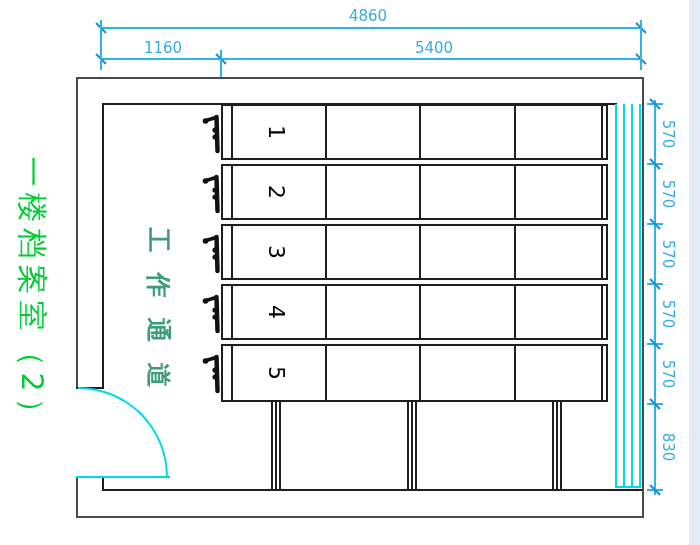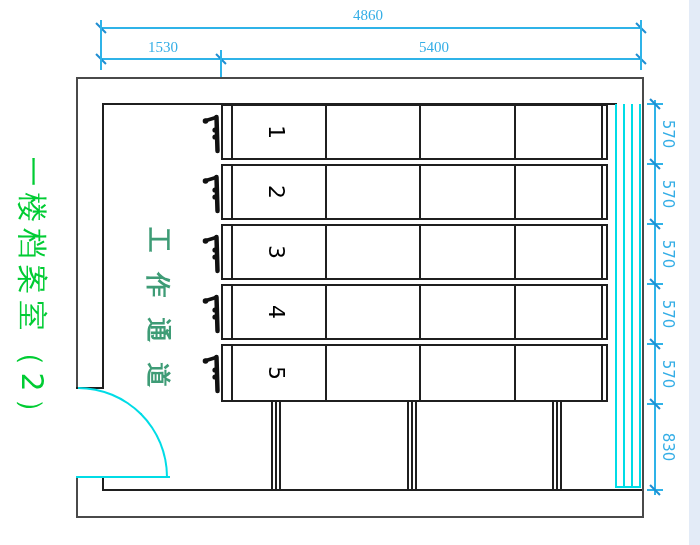--- a/index.html
+++ b/index.html
@@ -8,21 +8,21 @@
   
   .ln{position:absolute;background:#1f1f1f;}
   .wall{position:absolute;background:#4a4a4a;}
   .cyan{position:absolute;background:#00dce6;}
   .dimln{position:absolute;background:#2fb3e8;}
   
   .tickv{position:absolute;width:2px;height:12px;background:#2fb3e8;}
   .tickh{position:absolute;width:16px;height:2px;background:#2fb3e8;}
   .slash{position:absolute;width:2px;height:14px;background:#1f8ed2;transform:rotate(-45deg);}
   
-  .dimlbl{position:absolute;color:#35aee6;font-size:15px;transform:translateX(-50%);white-space:nowrap;font-family:Liberation Serif, serif;}
+  .dimlbl{position:absolute;color:#35aee6;font-size:15px;transform:translateX(-50%);white-space:nowrap;}
   .dimlbl-v{position:absolute;color:#35aee6;font-size:15px;transform:translate(-50%,-50%) rotate(90deg);white-space:nowrap;}
   
   .title-v{position:absolute;color:#00cc33;font-size:30px;letter-spacing:6px;white-space:nowrap;
            transform:translate(-50%,-50%) rotate(90deg);}
   .passage-ch{position:absolute;color:#3e9c76;font-size:25px;font-weight:bold;
               transform:translate(-50%,-50%) rotate(90deg);}
   .shelf-num{position:absolute;color:#000;font-size:22px;transform:translate(-50%,-50%) rotate(90deg);}
   
   .unit{position:absolute;left:221px;width:387px;border:2px solid #1f1f1f;box-sizing:border-box;background:#fff;}
   .uv{position:absolute;top:0;bottom:0;width:2px;background:#1f1f1f;}
@@ -39,21 +39,21 @@
 
 <div class="canvas">
 
   <div class="dimlbl" style="left:368px;top:7px">4860</div>
   <div class="dimln" style="left:101px;top:27px;width:541px;height:2px"></div>
   <span class="tickv" style="left:100px;top:22px"></span>
   <span class="slash" style="left:100px;top:21px"></span>
   <span class="tickv" style="left:640px;top:22px"></span>
   <span class="slash" style="left:640px;top:21px"></span>
 
-  <div class="dimlbl" style="left:163px;top:39px">1530</div>
+  <div class="dimlbl" style="left:163px;top:39px">1160</div>
   <div class="dimlbl" style="left:434px;top:39px">5400</div>
   <div class="dimln" style="left:101px;top:58px;width:541px;height:2px"></div>
   <span class="tickv" style="left:100px;top:53px"></span>
   <span class="slash" style="left:100px;top:52px"></span>
   <span class="tickv" style="left:220px;top:53px"></span>
   <span class="slash" style="left:220px;top:52px"></span>
   <span class="tickv" style="left:640px;top:53px"></span>
   <span class="slash" style="left:640px;top:52px"></span>
 
   <div class="dimln" style="left:100px;top:20px;width:2px;height:50px"></div>

